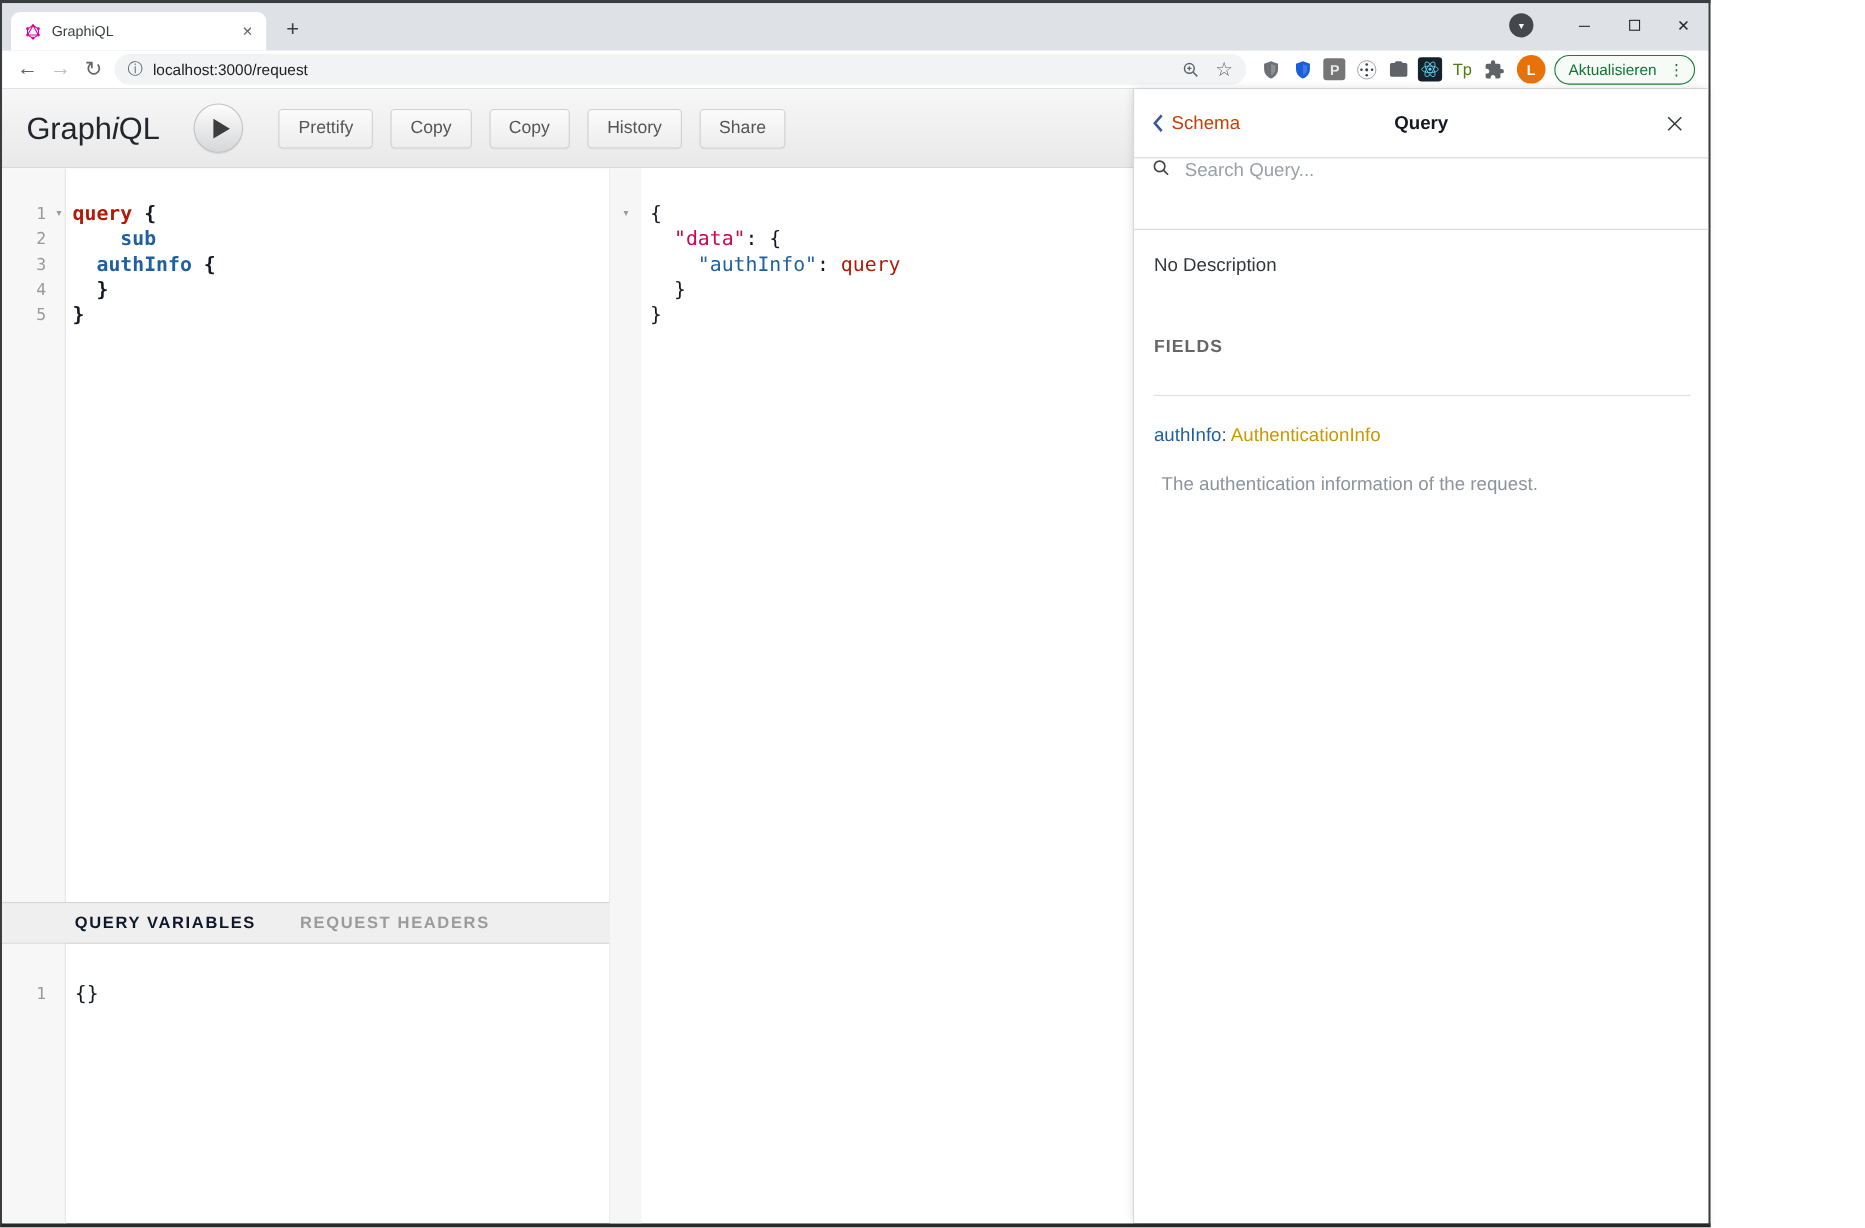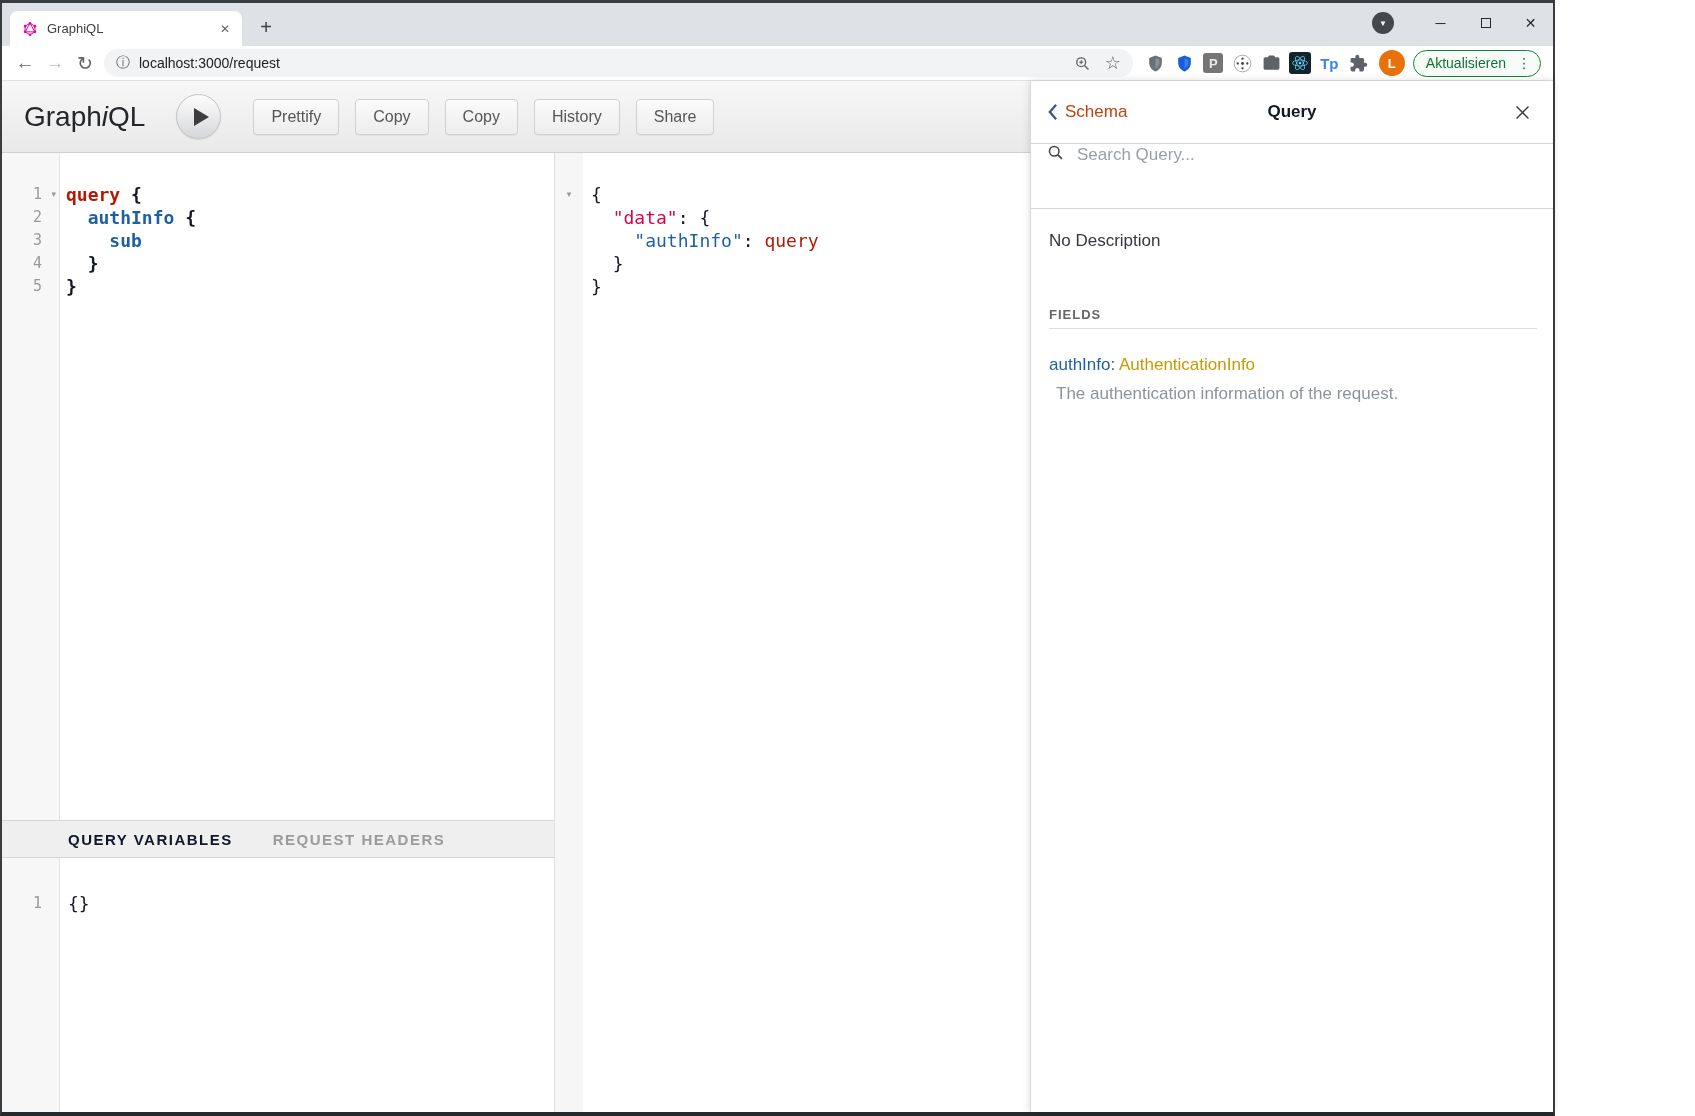--- a/index.html
+++ b/index.html
@@ -28,21 +28,21 @@
   .nav-btn.disabled{color:#bcc0c4;}
   .omnibox{flex:1;height:28px;background:#f1f3f4;border-radius:14px;display:flex;align-items:center;padding:0 12px;margin:0 8px 0 4px;}
   .omni-info{font-size:14px;color:#5f6368;margin-right:9px;}
   .omni-url{font-size:14px;color:#202124;flex:1;}
   .omni-icon{margin-left:14px;display:flex;align-items:center;color:#5f6368;}
   .ext-row{display:flex;align-items:center;}
   .ext{width:29px;height:28px;display:flex;align-items:center;justify-content:center;}
   .ext-badge-p{width:20px;height:20px;background:#757575;border-radius:3px;color:#e8e8e8;font-size:13px;font-weight:bold;
     display:flex;align-items:center;justify-content:center;}
   .ext-react{width:22px;height:22px;background:#16222b;border-radius:3px;display:flex;align-items:center;justify-content:center;}
-  .ext-tp{font-size:15px;font-weight:bold;color:#3b82f6;}
+  .ext-tp{font-size:15px;font-weight:normal;color:#4d7c0f;}
   .avatar{width:26px;height:26px;border-radius:50%;background:#e8710a;color:#fff;font-size:13px;font-weight:bold;
     display:flex;align-items:center;justify-content:center;margin:0 8px 0 6px;}
   .update-pill{height:27px;border:1px solid #188038;border-radius:14px;background:#f6fbf7;color:#137333;
     font-size:14px;display:flex;align-items:center;padding:0 6px 0 12px;margin-right:4px;}
   .update-dots{font-size:14px;color:#137333;margin-left:8px;padding:0 3px;}
 
   
   .app{flex:1;display:flex;min-height:0;}
   .left-app{flex:1;display:flex;flex-direction:column;min-width:0;}
 
@@ -94,26 +94,26 @@
     padding:0 22px 0 16px;position:relative;}
   .doc-back{display:flex;align-items:center;gap:7px;color:#c2410c;font-size:17px;z-index:1;}
   .doc-title{position:absolute;left:0;right:0;text-align:center;font-weight:bold;font-size:17px;color:#141823;}
   .doc-close{margin-left:auto;z-index:1;display:flex;align-items:center;}
   .doc-search{height:65px;flex:0 0 auto;border-bottom:1px solid #d6d6d6;display:flex;align-items:flex-start;padding:0 16px;gap:11px;}
   .doc-search input{flex:1;border:none;outline:none;background:transparent;font-size:17px;color:#333;
     font-family:"Liberation Sans",sans-serif;}
   .doc-search input::placeholder{color:#9aa0a6;}
   .doc-body{padding:22px 16px 0 18px;overflow:hidden;}
   .no-desc{font-size:17px;color:#33363b;}
-  .fields-title{margin-top:56px;font-size:13px;font-weight:bold;letter-spacing:1px;color:#666;
-    padding-bottom:6px;border-bottom:1px solid #e0e0e0;}
+  .fields-title{margin-top:56px;font-size:16px;font-weight:bold;letter-spacing:1px;color:#666;
+    padding-bottom:34px;border-bottom:1px solid #e0e0e0;}
   .field-row{margin-top:26px;font-size:17px;color:#555;}
   .field-name{color:#1F61A0;}
   .type-name{color:#CA9800;}
-  .field-desc{margin-top:9px;color:#8d939b;font-size:17px;padding-left:7px;}
+  .field-desc{margin-top:24px;color:#8d939b;font-size:17px;padding-left:7px;}
 </style>
 </head>
 <body>
 
 <div class="window">
 
   <div class="tabstrip">
     <div class="tab">
       <svg width="16" height="16" viewBox="0 0 24 24">
         <path d="M12 3.4 19.4 7.7 V16.3 L12 20.6 4.6 16.3 V7.7 Z" fill="none" stroke="#E10098" stroke-width="1.5"></path>
@@ -239,22 +239,22 @@
           <div class="query-pane">
             <div class="gutter">
                 <div class="gutter-line">1<span class="fold-arrow">▾</span></div>
                 <div class="gutter-line">2</div>
                 <div class="gutter-line">3</div>
                 <div class="gutter-line">4</div>
                 <div class="gutter-line">5</div>
               </div>
             <div class="code-area mono">
                 <div class="code-line"><span class="t-kw">query</span><span class="t-pun"> {</span></div>
+                <div class="code-line"><span class="t-pun">    </span><span class="t-prop">sub</span></div>
                 <div class="code-line"><span class="t-pun">  </span><span class="t-prop">authInfo</span><span class="t-pun"> {</span></div>
-                <div class="code-line"><span class="t-pun">    </span><span class="t-prop">sub</span></div>
                 <div class="code-line"><span class="t-pun">  }</span></div>
                 <div class="code-line"><span class="t-pun">}</span></div>
               </div>
           </div>
           <div class="vars-bar">
               <span class="vars-tab active">QUERY VARIABLES</span>
               <span class="vars-tab">REQUEST HEADERS</span>
             </div>
           <div class="vars-editor">
             <div class="vars-gutter">

